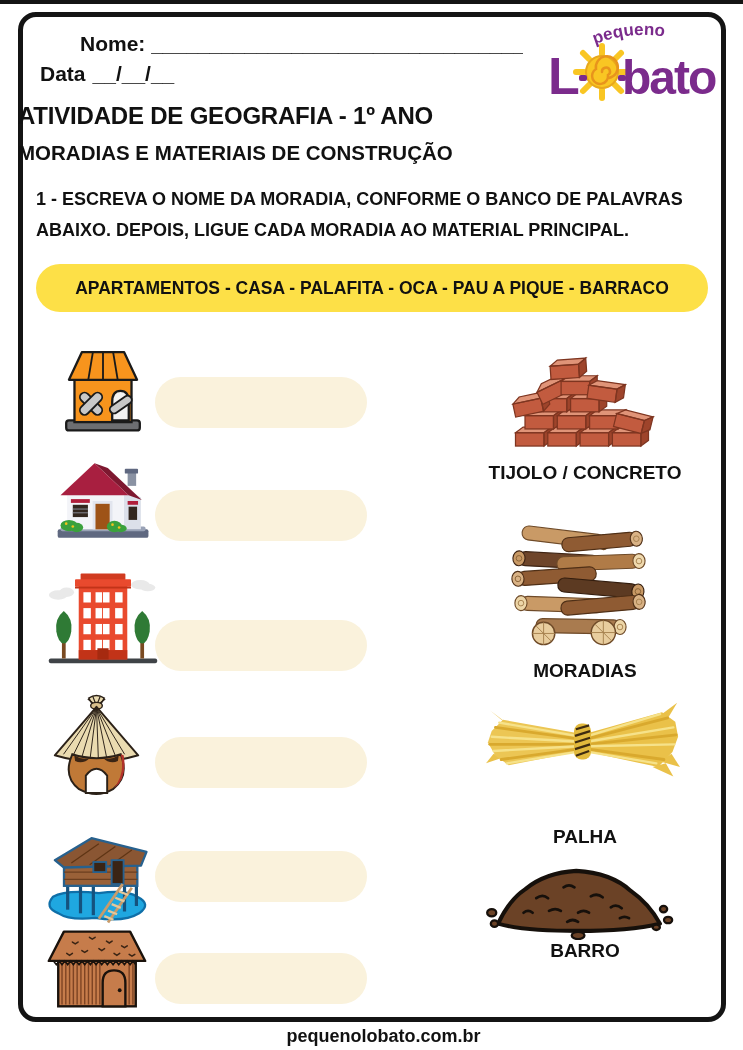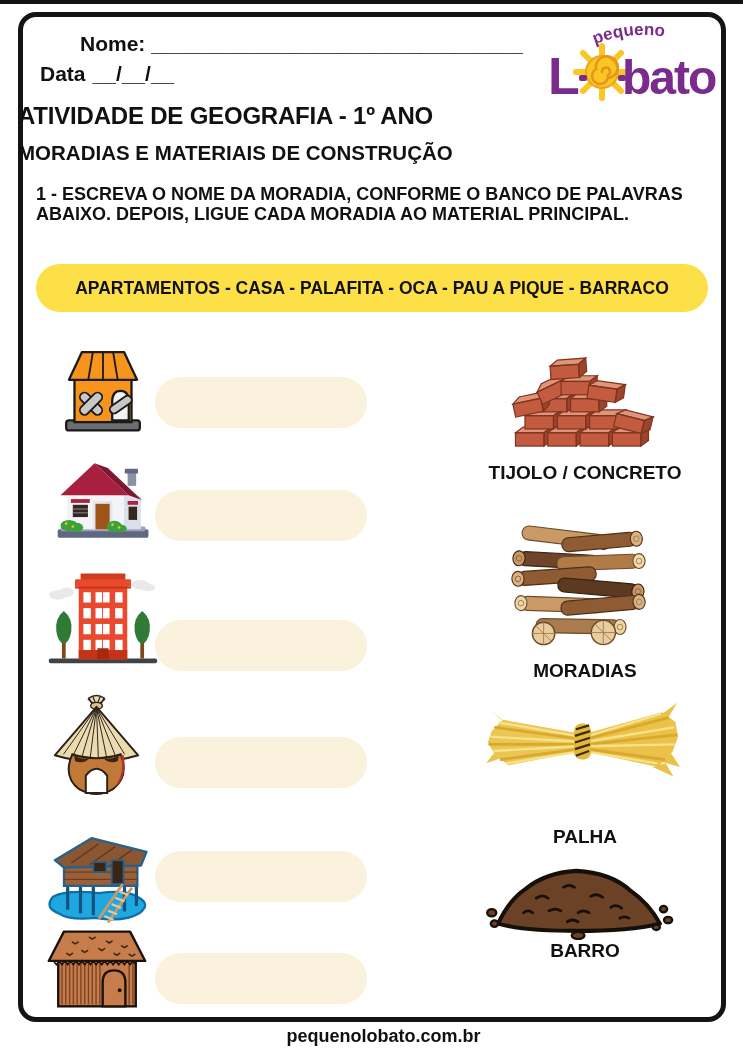--- a/index.html
+++ b/index.html
@@ -12,21 +12,21 @@
   .frame{
     left:18px;top:12px;width:708px;height:1010px;box-sizing:border-box;
     border:5px solid #141414;border-radius:18px;background:#fff;
   }
   .name-row{left:40px;top:32px;width:470px;display:flex;align-items:flex-end;font-size:21px;font-weight:bold;margin-left:40px;}
   .name-line{flex:0 0 auto;width:372px;overflow:hidden;white-space:nowrap;letter-spacing:0;}
   .date-row{left:40px;top:62px;font-size:21px;font-weight:bold;display:flex;gap:7px;}
   .logo-box{left:546px;top:16px;width:184px;height:96px;}
   .title{left:18px;top:102px;width:708px;text-align:left;font-size:24px;font-weight:bold;letter-spacing:-0.2px;}
   .subtitle{left:18px;top:135px;width:560px;text-align:left;font-size:20.5px;font-weight:bold;margin-top:6px;}
-  .instructions{left:36px;top:184px;width:655px;font-size:18px;line-height:20px;font-weight:bold;}
+  .instructions{left:36px;top:184px;width:655px;font-size:18px;line-height:31px;font-weight:bold;}
   .word-bank{
     left:36px;top:264px;width:672px;height:48px;box-sizing:border-box;border-radius:26px;
     background:#fde047;display:flex;align-items:center;justify-content:center;
     font-size:17.5px;font-weight:bold;white-space:nowrap;
   }
   .blank{
     background:#FAF2DC;border-radius:26px;position:absolute;left:155px;width:212px;height:51px;
   }
   .mat-label{position:absolute;left:455px;width:260px;text-align:center;font-size:19px;font-weight:bold;}
   .footer{left:0;top:1026px;width:743px;text-align:center;font-size:18px;font-weight:bold;padding-left:12px;}

